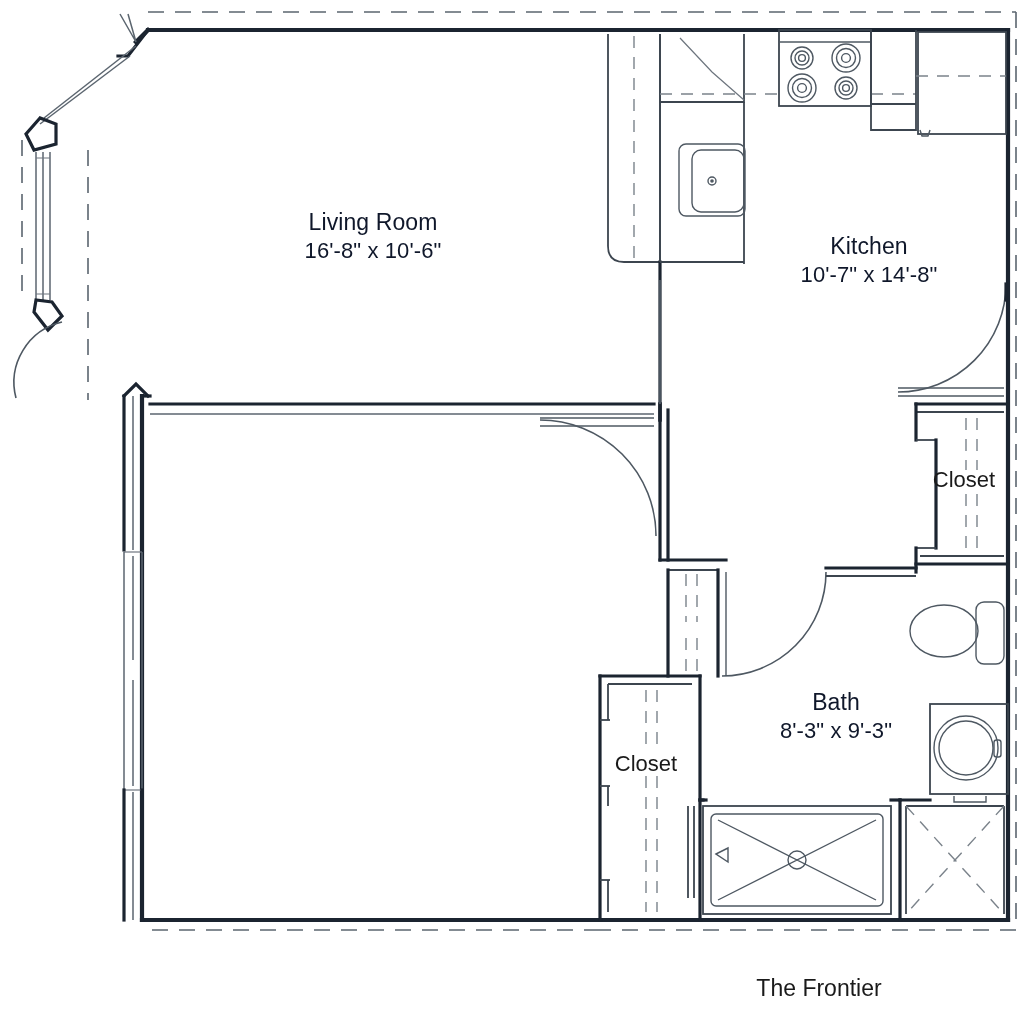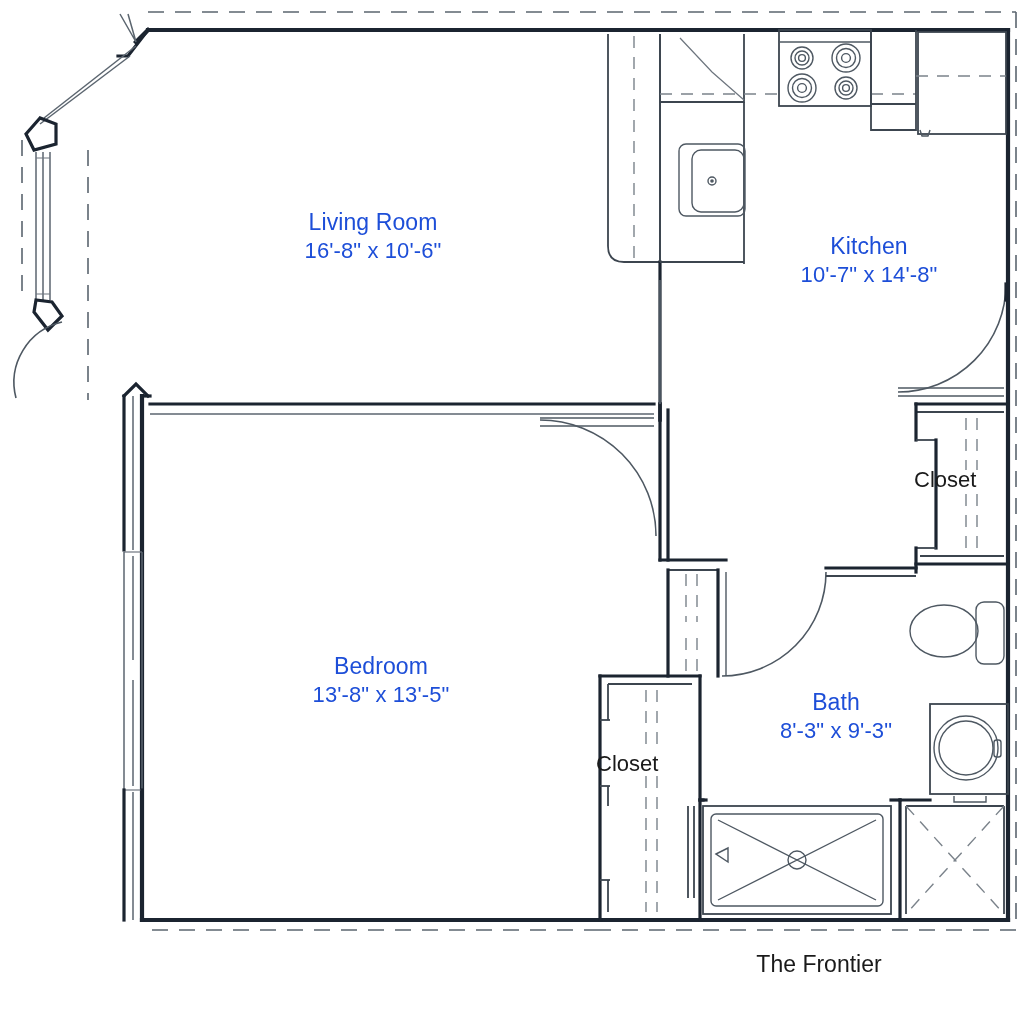--- a/index.html
+++ b/index.html
@@ -23,50 +23,51 @@
   #floorplan-svg {
     position: absolute;
     top: 0;
     left: 0;
     width: 1024px;
     height: 1012px;
   }
   .room-label {
     position: absolute;
     text-align: center;
-    color: #1d4ed8;
+    color: #0f172a;
     line-height: 1.28;
     white-space: nowrap;
     pointer-events: none;
   }
   .room-label .rl-name {
     display: block;
     font-size: 23px;
     letter-spacing: 0.1px;
   }
   .room-label .rl-dims {
     display: block;
     font-size: 22px;
     letter-spacing: 0.1px;
   }
   .closet-label {
     position: absolute;
     font-size: 22px;
     color: #1a1a1a;
     white-space: nowrap;
-    text-align: left;
+    text-align: center;
     pointer-events: none;
   }
   .plan-title {
     position: absolute;
     text-align: center;
     color: #1a1a1a;
     line-height: 1.3;
     white-space: nowrap;
     pointer-events: none;
+    margin-top: 24px;
   }
   .plan-title .pt-name {
     display: block;
     font-size: 23px;
   }
   .plan-title .pt-area {
     display: block;
     font-size: 23px;
   }
 </style>
@@ -336,24 +337,20 @@
   <div class="room-label" style="left:243px; top:208px; width:260px;">
     <span class="rl-name">Living Room</span>
     <span class="rl-dims">16'-8" x 10'-6"</span>
   </div>
 
   <div class="room-label" style="left:749px; top:208px; width:240px;margin-top:24px;">
     <span class="rl-name">Kitchen</span>
     <span class="rl-dims">10'-7" x 14'-8"</span>
   </div>
 
-  <div class="room-label" style="left:251px; top:652px; width:260px;">
-    <span class="rl-name">Bedroom</span>
-    <span class="rl-dims">13'-8" x 13'-5"</span>
-  </div>
 
   <div class="room-label" style="left:726px; top:688px; width:220px;text-align:center;">
     <span class="rl-name">Bath</span>
     <span class="rl-dims">8'-3" x 9'-3"</span>
   </div>
 
   <div class="closet-label" style="left:914px; top:467px; width:100px;">Closet</div>
 
   <div class="closet-label" style="left:596px; top:751px; width:100px;">Closet</div>
 

